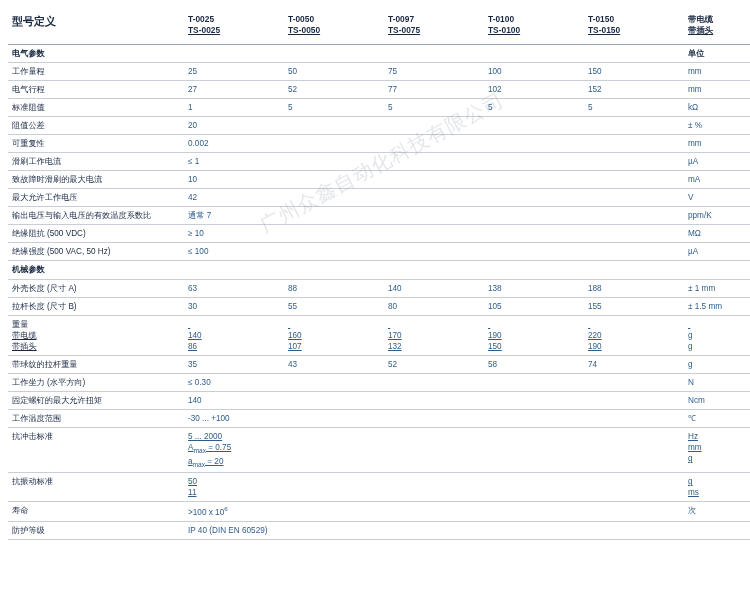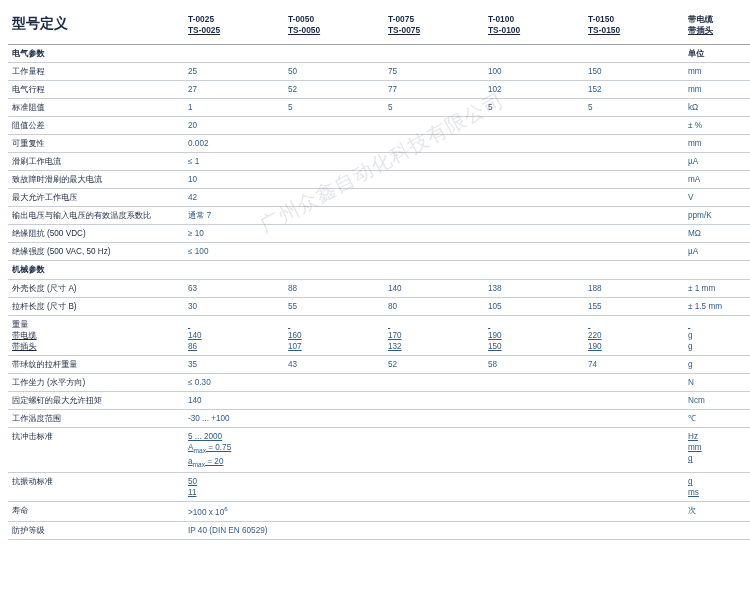--- a/index.html
+++ b/index.html
@@ -40,21 +40,21 @@
     padding-top: 6px;
     padding-bottom: 7px;
   }
   tr.section td {
     font-weight: bold;
     color: #1b2a44;
   }
   td.c0 { width: 168px; color: #1b2a44; }
   td.c1, td.c2, td.c3, td.c4, td.c5 { width: 92px; color: #2f5d8a; }
   td.c6 { width: 58px; color: #2f5d8a; }
-  tr.hdr td.c0 { font-weight: bold; color: #1b2a44; font-size: 14px; margin-left: 42px; }
+  tr.hdr td.c0 { font-weight: bold; color: #1b2a44; font-size: 11px; margin-left: 42px; }
   tr.hdr td.c1, tr.hdr td.c2, tr.hdr td.c3, tr.hdr td.c4, tr.hdr td.c5,
   tr.hdr td.c6 { font-weight: bold; color: #1b2a44; font-size: 8.4px; }
   .line2 { display: block; text-decoration: underline; }
   .sub { font-size: 6.6px; vertical-align: sub; }
   .watermark {
     position: absolute;
     left: 255px;
     top: 215px;
     font-size: 20px;
     color: rgba(120,130,145,0.20);
@@ -79,21 +79,21 @@
         <td class="c0">型号定义</td>
         <td class="c1">
           <span>T-0025</span>
           <span class="line2">TS-0025</span>
         </td>
         <td class="c2">
           <span>T-0050</span>
           <span class="line2">TS-0050</span>
         </td>
         <td class="c3">
-          <span>T-0075</span>
+          <span>T-0097</span>
           <span class="line2">TS-0075</span>
         </td>
         <td class="c4">
           <span>T-0100</span>
           <span class="line2">TS-0100</span>
         </td>
         <td class="c5">
           <span>T-0150</span>
           <span class="line2">TS-0150</span>
         </td>

